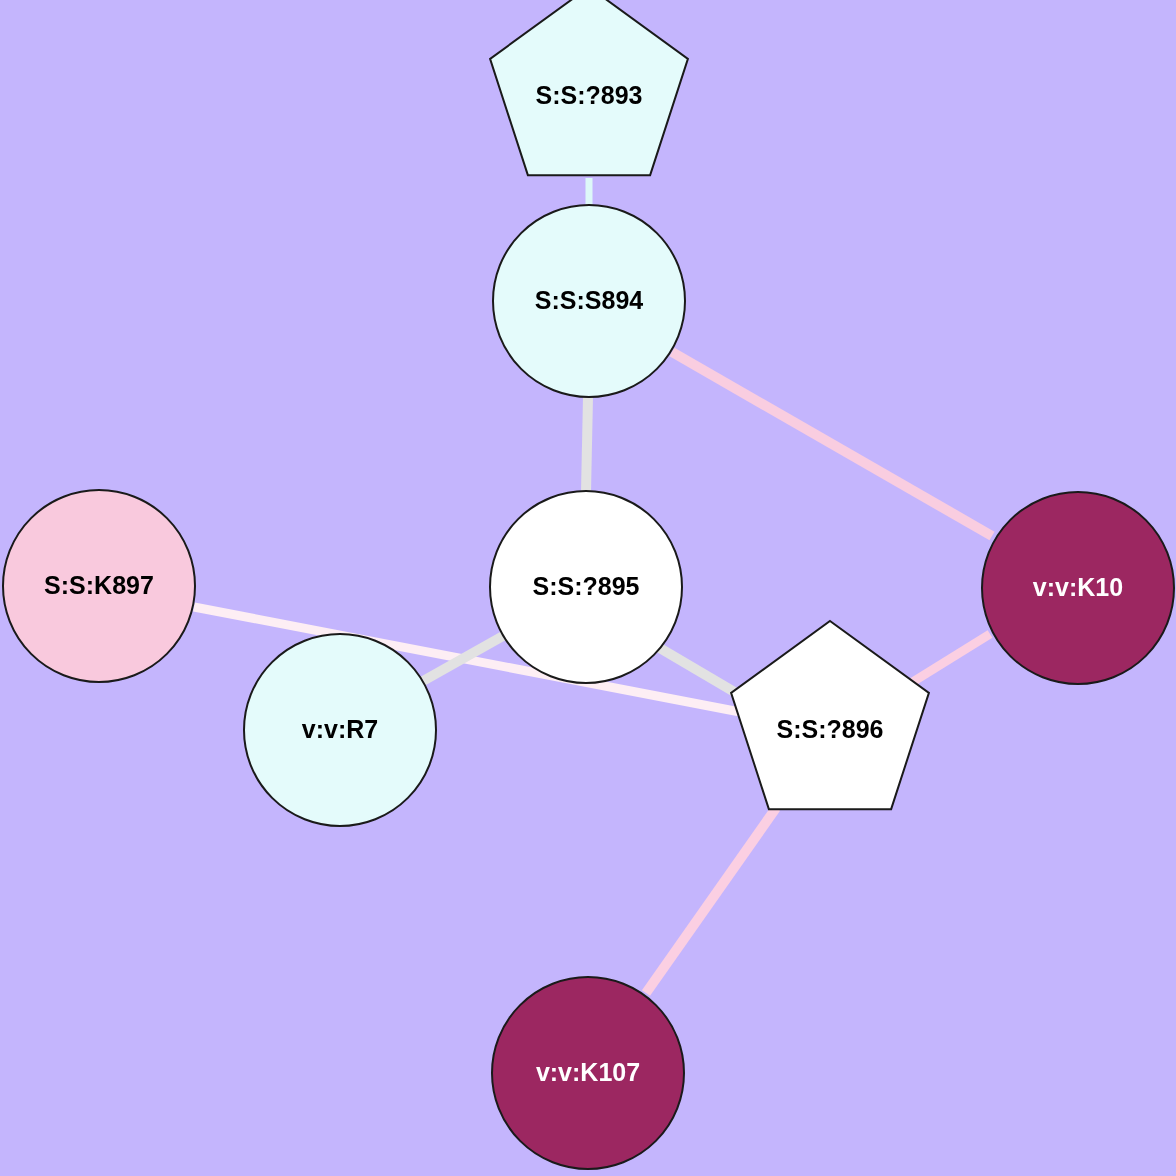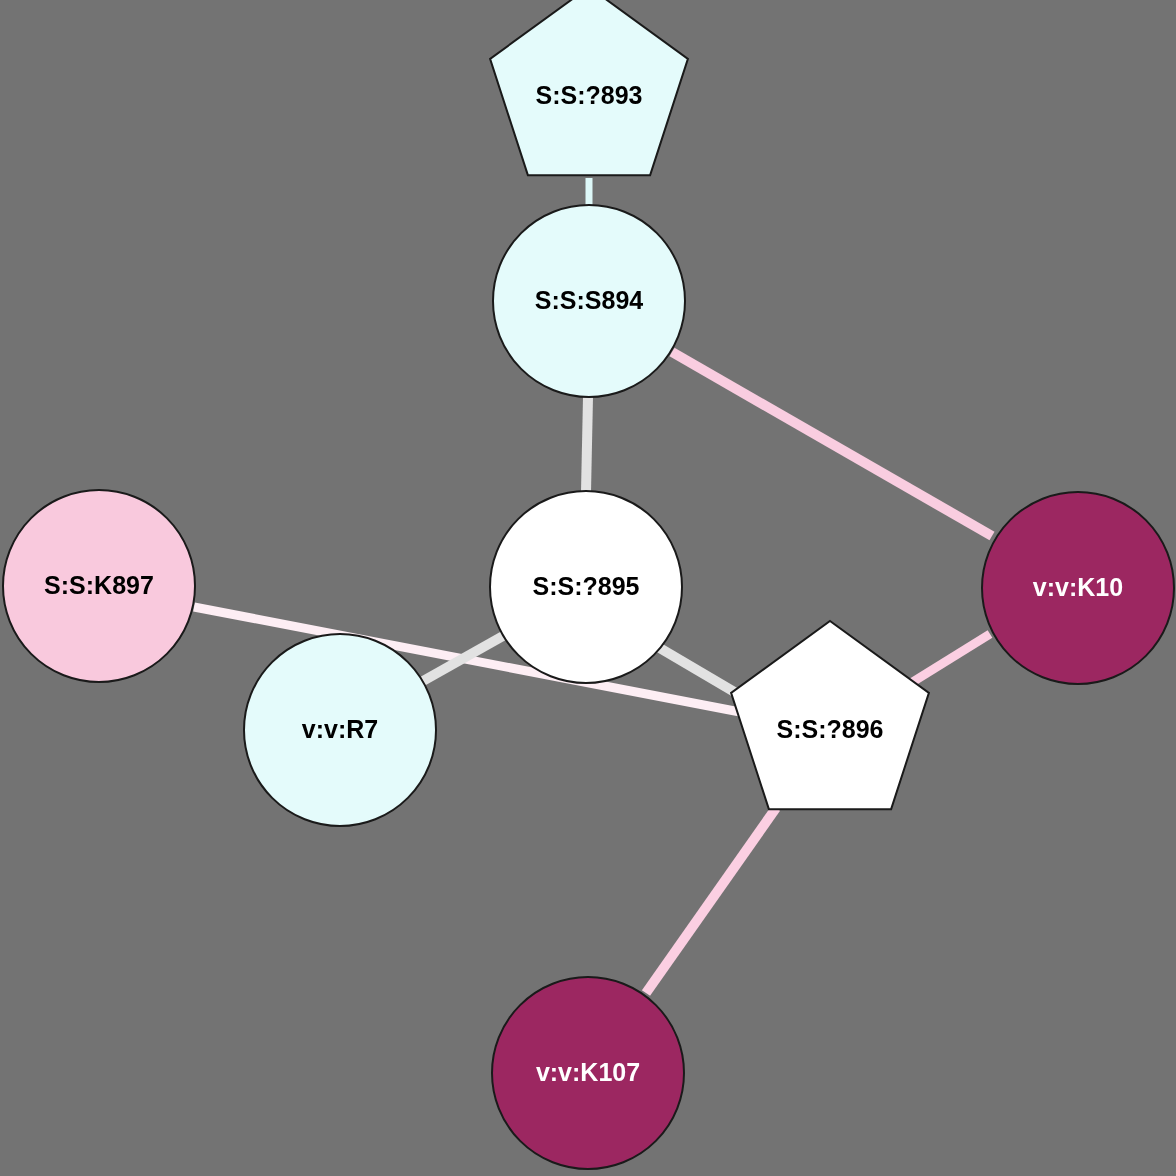--- a/index.html
+++ b/index.html
@@ -34,21 +34,21 @@
     pointer-events: none;
     paint-order: stroke;
   }
   .edge-line {
     stroke-linecap: butt;
   }
 </style>
 </head>
 <body>
 
-<div id="graph-canvas" style="width: 1176px; height: 1176px; background: #737373;">
+<div id="graph-canvas" style="width: 1176px; height: 1176px; background: #c4b5fd;">
   <svg id="graph-svg" viewBox="0 0 1176 1176" xmlns="http://www.w3.org/2000/svg" style="width: 1176px; height: 1176px;">
     <g id="edges-layer">
         <line x1="589" y1="178" x2="589" y2="208" stroke="#ddf8f8" stroke-width="7" class="edge-line"></line>
         <line x1="672" y1="352" x2="992" y2="536" stroke="#f9cde0" stroke-width="10" class="edge-line"></line>
         <line x1="588" y1="397" x2="586" y2="492" stroke="#e2e2e2" stroke-width="10" class="edge-line"></line>
         <line x1="194" y1="607" x2="740" y2="712" stroke="#fdeef4" stroke-width="9" class="edge-line"></line>
         <line x1="423" y1="681" x2="503" y2="636" stroke="#e2e2e2" stroke-width="10" class="edge-line"></line>
         <line x1="658" y1="647" x2="748" y2="700" stroke="#e2e2e2" stroke-width="10" class="edge-line"></line>
         <line x1="911" y1="683" x2="990" y2="634" stroke="#fbcfe2" stroke-width="9" class="edge-line"></line>
         <line x1="776" y1="808" x2="646" y2="993" stroke="#fbcfe2" stroke-width="10" class="edge-line"></line>

